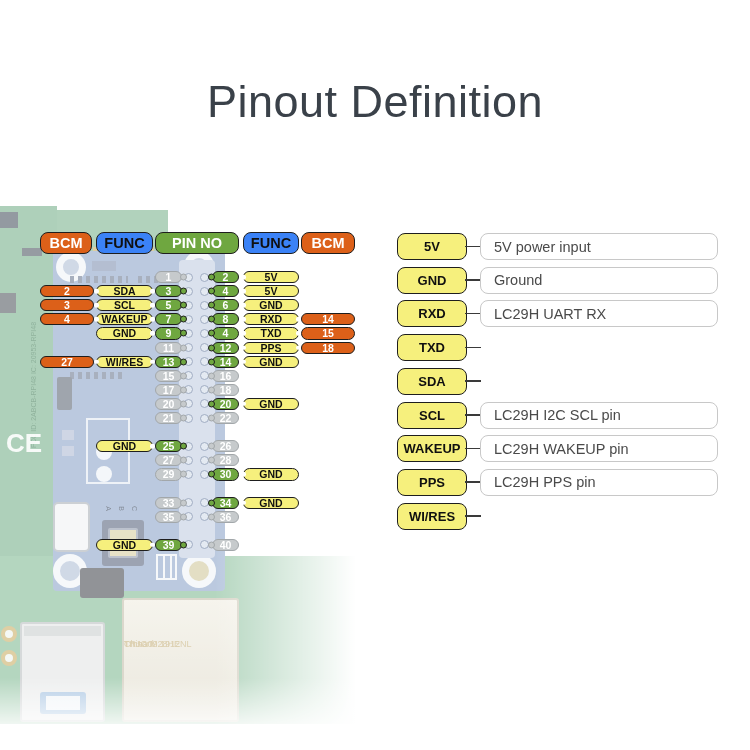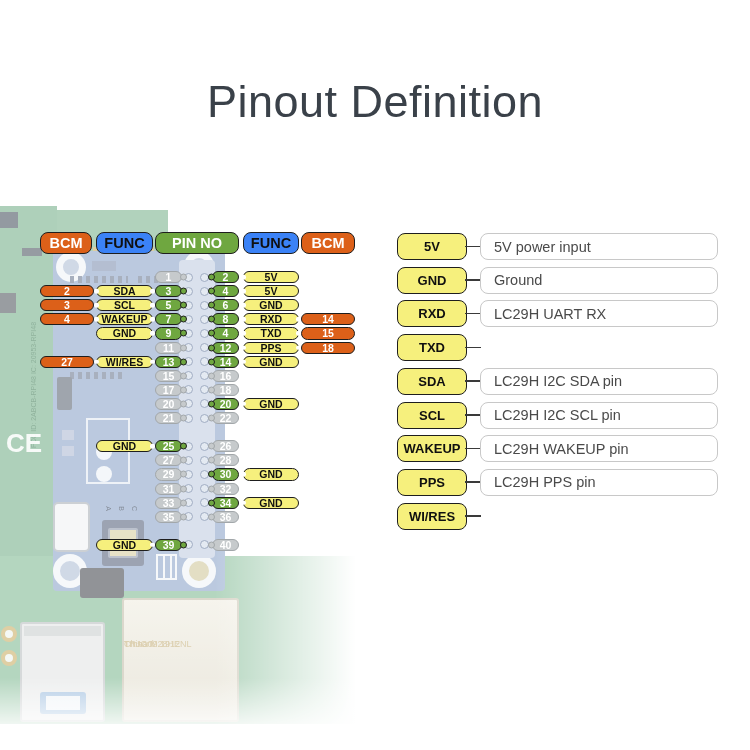--- a/index.html
+++ b/index.html
@@ -398,34 +398,20 @@
       <b>29</b>
     </span>
     <span class="pill c-pin-r t-active">
       <i class="tab tab-l"></i>
       <b>30</b>
     </span>
     <span class="pill c-func-r t-func">GND</span>
 
   </div>
 
-  <div class="pin-row" style="top: 482.5px;">
-    <i class="hole hole-l"></i>
-    <i class="hole hole-r"></i>
-
-    <span class="pill c-pin-l t-inactive">
-      <i class="tab tab-r"></i>
-      <b>31</b>
-    </span>
-    <span class="pill c-pin-r t-inactive">
-      <i class="tab tab-l"></i>
-      <b>32</b>
-    </span>
-
-  </div>
 
   <div class="pin-row" style="top: 496.6px;">
     <i class="hole hole-l"></i>
     <i class="hole hole-r"></i>
 
     <span class="pill c-pin-l t-inactive">
       <i class="tab tab-r"></i>
       <b>33</b>
     </span>
     <span class="pill c-pin-r t-active">
@@ -490,21 +476,20 @@
   </div>
 
   <div class="legend-row" style="top: 334.1px;">
     <span class="legend-badge">TXD</span>
     <i class="legend-line"></i>
   </div>
 
   <div class="legend-row" style="top: 367.8px;">
     <span class="legend-badge">SDA</span>
     <i class="legend-line"></i>
-    <span class="legend-desc">LC29H I2C SDA pin</span>
   </div>
 
   <div class="legend-row" style="top: 401.5px;">
     <span class="legend-badge">SCL</span>
     <i class="legend-line"></i>
     <span class="legend-desc">LC29H I2C SCL pin</span>
   </div>
 
   <div class="legend-row" style="top: 435.2px;">
     <span class="legend-badge">WAKEUP</span>

